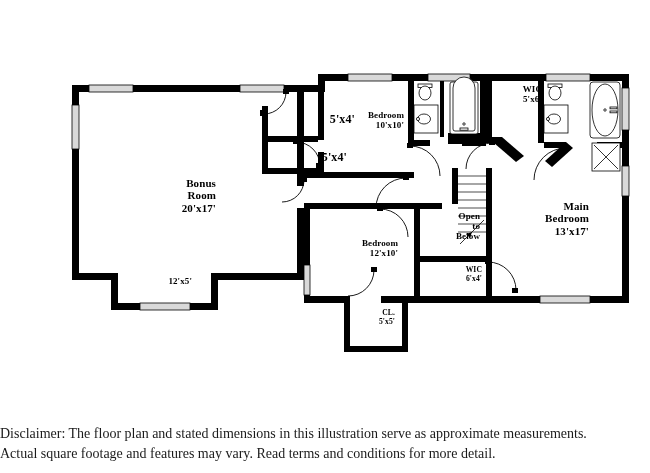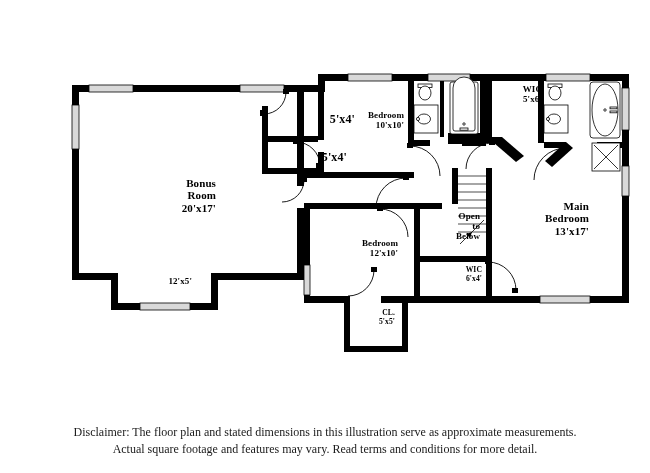--- a/index.html
+++ b/index.html
@@ -42,23 +42,23 @@
   }
   .lbl-lg { font-size: 11px; }
   .lbl-md { font-size: 9px; }
   .lbl-sm { font-size: 7.6px; }
   .lbl-xs { font-size: 12px; margin-left: 36px; }
   #disclaimer {
     position: absolute;
     left: 0;
     top: 424px;
     width: 650px;
-    text-align: center;
+    text-align: left;
     font-family: "Liberation Serif", serif;
-    font-size: 12px;
+    font-size: 14px;
     line-height: 1.42;
     color: #1a1a1a;
   }
   #disclaimer div { white-space: nowrap; }
 </style>
 </head>
 <body>
 
 <div id="floorplan-stage">
 

